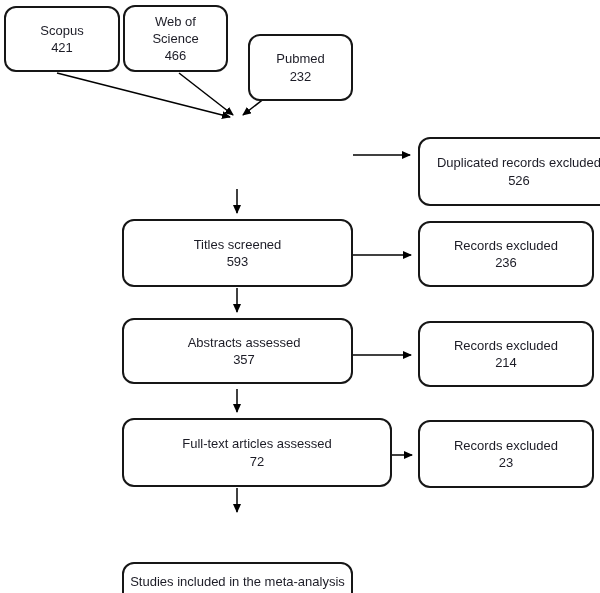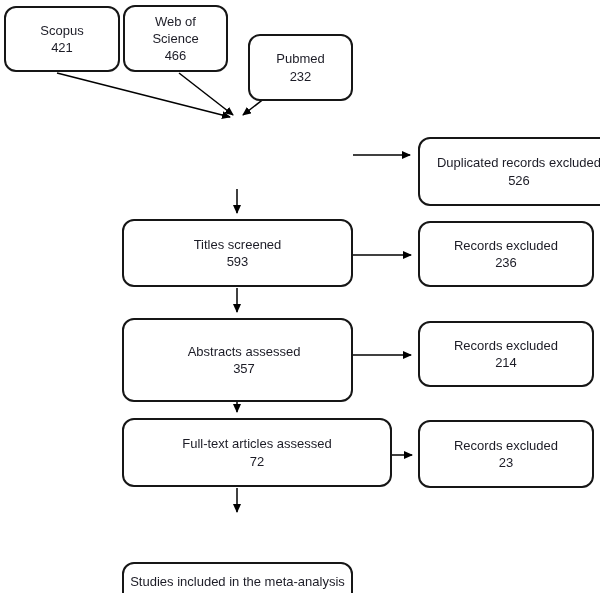--- a/index.html
+++ b/index.html
@@ -81,21 +81,21 @@
   </div>
   <div class="box" style="left:248px; top:5px; width:105px; height:67px;margin-top:29px;">
     <div class="label">Pubmed</div>
     <div class="value">232</div>
   </div>
 
   <div class="box" style="left:122px; top:219px; width:231px; height:68px;">
     <div class="label">Titles screened</div>
     <div class="value">593</div>
   </div>
-  <div class="box" style="left:122px; top:318px; width:231px; height:84px;padding-left:19px;">
+  <div class="box" style="left:122px; top:318px; width:231px; height:66px;padding-left:19px;">
     <div class="label">Abstracts assessed</div>
     <div class="value">357</div>
   </div>
   <div class="box" style="left:122px; top:418px; width:270px; height:69px;">
     <div class="label">Full-text articles assessed</div>
     <div class="value">72</div>
   </div>
   <div class="box" style="left:122px; top:518px; width:231px; height:56px;margin-top:44px;">
     <div class="label">Studies included in the meta-analysis</div>
     <div class="value">49</div>

